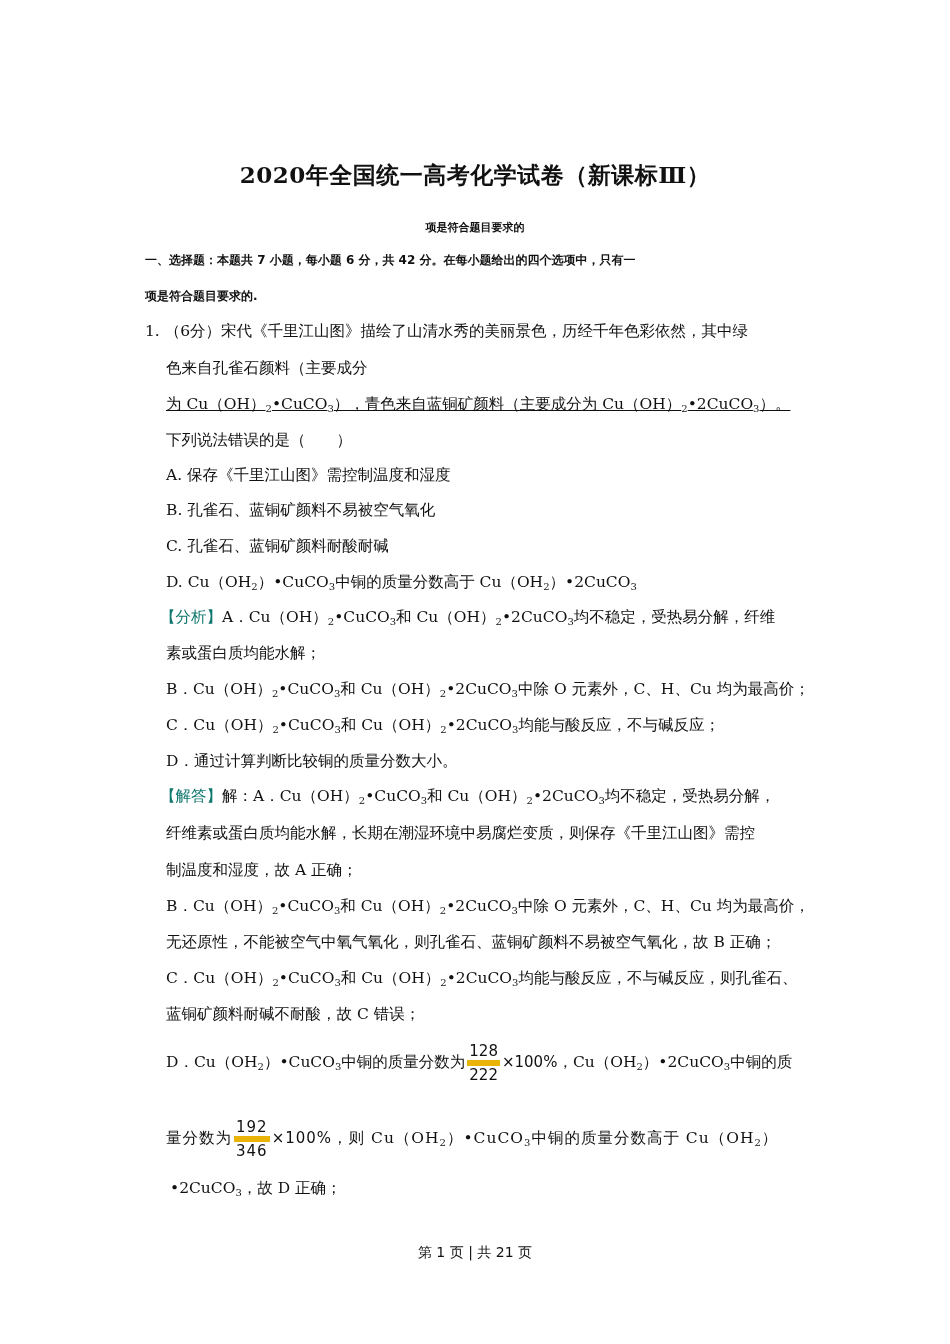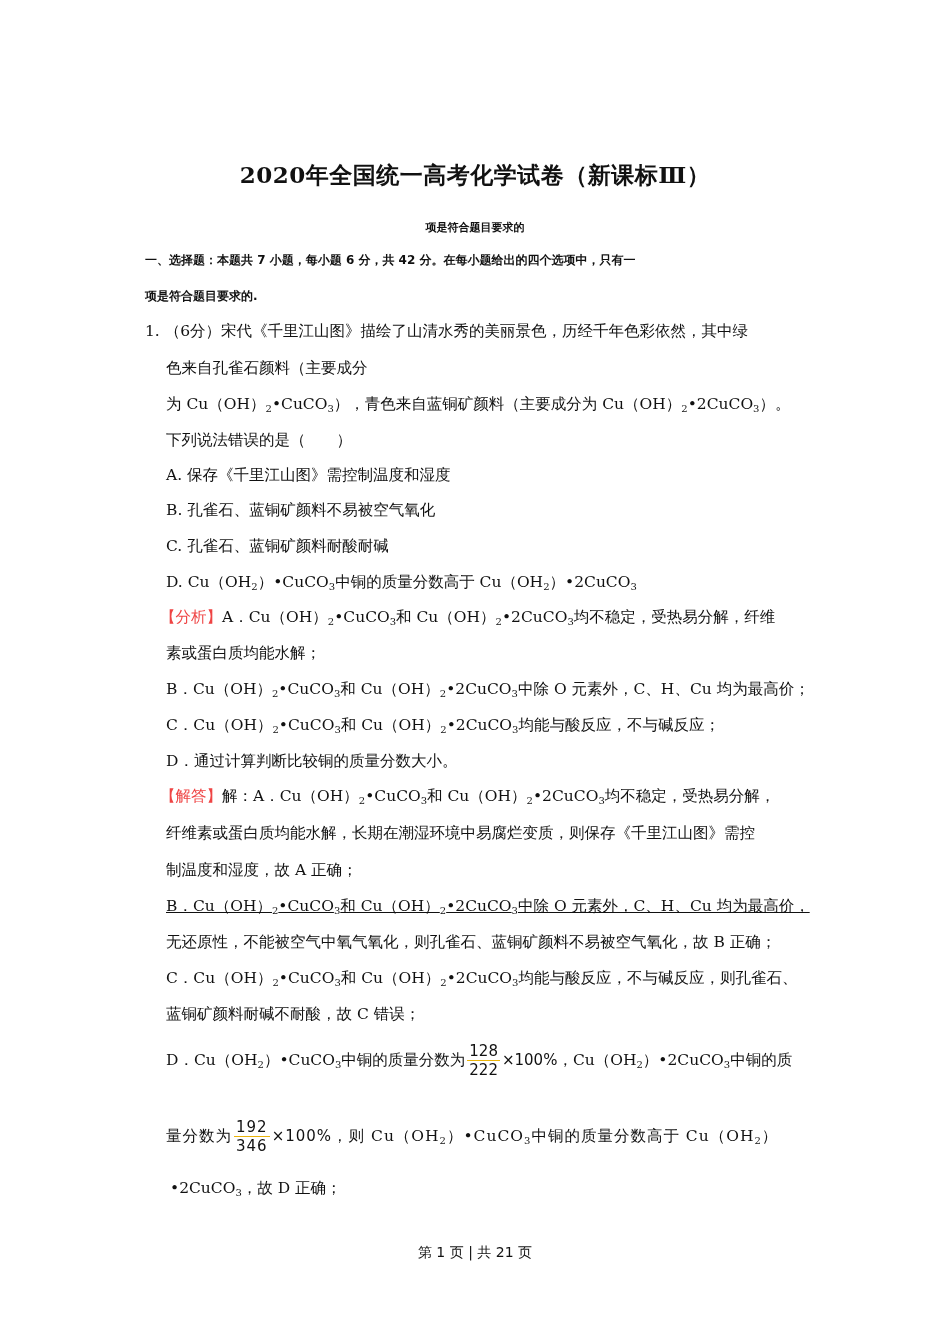--- a/index.html
+++ b/index.html
@@ -7,25 +7,25 @@
            font-family: "DejaVu Serif", "Liberation Serif", serif; color: #111; }
     .page-title { position: absolute; top: 160px; left: 0; width: 950px; text-align: center;
                   font-size: 23px; font-weight: bold; letter-spacing: 0.5px; }
     .subtitle { position: absolute; top: 220px; left: 0; width: 950px; text-align: center;
                 font-size: 11px; font-weight: bold; font-family: "DejaVu Sans", sans-serif; }
     .section { position: absolute; left: 145px; width: 670px; font-size: 12px; font-weight: bold;
                font-family: "DejaVu Sans", sans-serif; line-height: 36px; }
     .line { position: absolute; font-size: 15.5px; white-space: nowrap; }
     .indent { left: 166px; }
     .qnum { left: 145px; }
-    .tag { color: #ef4444; }
+    .tag { color: #0f766e; }
     sub { font-size: 10px; vertical-align: -3px; }
     .frac { display: inline-block; vertical-align: middle; text-align: center;
             font-family: "DejaVu Sans", sans-serif; font-size: 15px; line-height: 18px; margin: 0 2px; }
-    .frac .num { display: block; border-bottom: 1px solid #eab308; padding: 0 2px; }
+    .frac .num { display: block; border-bottom: 6px solid #eab308; padding: 0 2px; }
     .frac .den { display: block; padding: 0 2px; }
     .mult { font-family: "DejaVu Sans", sans-serif; font-size: 15px; }
     .footer { position: absolute; top: 1244px; left: 0; width: 950px; text-align: center;
               font-size: 14px; font-family: "DejaVu Sans", sans-serif; }
   </style>
 </head>
 <body>
 
 <div class="page-title">2020年全国统一高考化学试卷（新课标Ⅲ）</div>
 <div class="subtitle">项是符合题目要求的</div>
@@ -33,21 +33,21 @@
 <div class="section" style="top:242px;">
   <div>一、选择题：本题共 7 小题，每小题 6 分，共 42 分。在每小题给出的四个选项中，只有一</div>
   <div>项是符合题目要求的.</div>
 </div>
 
 <div class="line qnum" style="top:321px;">
   <span>1.</span>
   <span>（6分）宋代《千里江山图》描绘了山清水秀的美丽景色，历经千年色彩依然，其中绿</span>
 </div>
 <div class="line indent" style="top:358px;">色来自孔雀石颜料（主要成分</div>
-<div class="line indent" style="top:394px; left:166px;">
+<div class="line indent" style="top:394px; left:166px;text-decoration:underline;">
   <span>为 Cu（OH）</span><sub>2</sub><span>•CuCO</span><sub>3</sub><span>），青色来自蓝铜矿颜料（主要成分为 Cu（OH）</span><sub>2</sub><span>•2CuCO</span><sub>3</sub><span>）。</span>
 </div>
 <div class="line indent" style="top:430px;">下列说法错误的是（　　）</div>
 
 <div class="line indent" style="top:465px;">
   <span>A.</span>
   <span>保存《千里江山图》需控制温度和湿度</span>
 </div>
 <div class="line indent" style="top:500px;">
   <span>B.</span>
@@ -73,21 +73,21 @@
   <span>C．Cu（OH）</span><sub>2</sub><span>•CuCO</span><sub>3</sub><span>和 Cu（OH）</span><sub>2</sub><span>•2CuCO</span><sub>3</sub><span>均能与酸反应，不与碱反应；</span>
 </div>
 <div class="line indent" style="top:751px;">D．通过计算判断比较铜的质量分数大小。</div>
 
 <div class="line" style="top:786px; left:160px;">
   <span class="tag">【解答】</span><span>解：A．Cu（OH）</span><sub>2</sub><span>•CuCO</span><sub>3</sub><span>和 Cu（OH）</span><sub>2</sub><span>•2CuCO</span><sub>3</sub><span>均不稳定，受热易分解，</span>
 </div>
 <div class="line indent" style="top:823px;">纤维素或蛋白质均能水解，长期在潮湿环境中易腐烂变质，则保存《千里江山图》需控</div>
 <div class="line indent" style="top:860px;">制温度和湿度，故 A 正确；</div>
 
-<div class="line indent" style="top:896px;text-decoration:underline;">
+<div class="line indent" style="top:896px;">
   <span>B．Cu（OH）</span><sub>2</sub><span>•CuCO</span><sub>3</sub><span>和 Cu（OH）</span><sub>2</sub><span>•2CuCO</span><sub>3</sub><span>中除 O 元素外，C、H、Cu 均为最高价，</span>
 </div>
 <div class="line indent" style="top:932px;">无还原性，不能被空气中氧气氧化，则孔雀石、蓝铜矿颜料不易被空气氧化，故 B 正确；</div>
 <div class="line indent" style="top:968px;">
   <span>C．Cu（OH）</span><sub>2</sub><span>•CuCO</span><sub>3</sub><span>和 Cu（OH）</span><sub>2</sub><span>•2CuCO</span><sub>3</sub><span>均能与酸反应，不与碱反应，则孔雀石、</span>
 </div>
 <div class="line indent" style="top:1004px;">蓝铜矿颜料耐碱不耐酸，故 C 错误；</div>
 
 <div class="line indent" style="top:1042px;">
   <span>D．Cu（OH</span><sub>2</sub><span>）•CuCO</span><sub>3</sub><span>中铜的质量分数为</span><span class="frac"><span class="num">128</span><span class="den">222</span></span><span class="mult">×100%</span><span>，Cu（OH</span><sub>2</sub><span>）•2CuCO</span><sub>3</sub><span>中铜的质</span>

